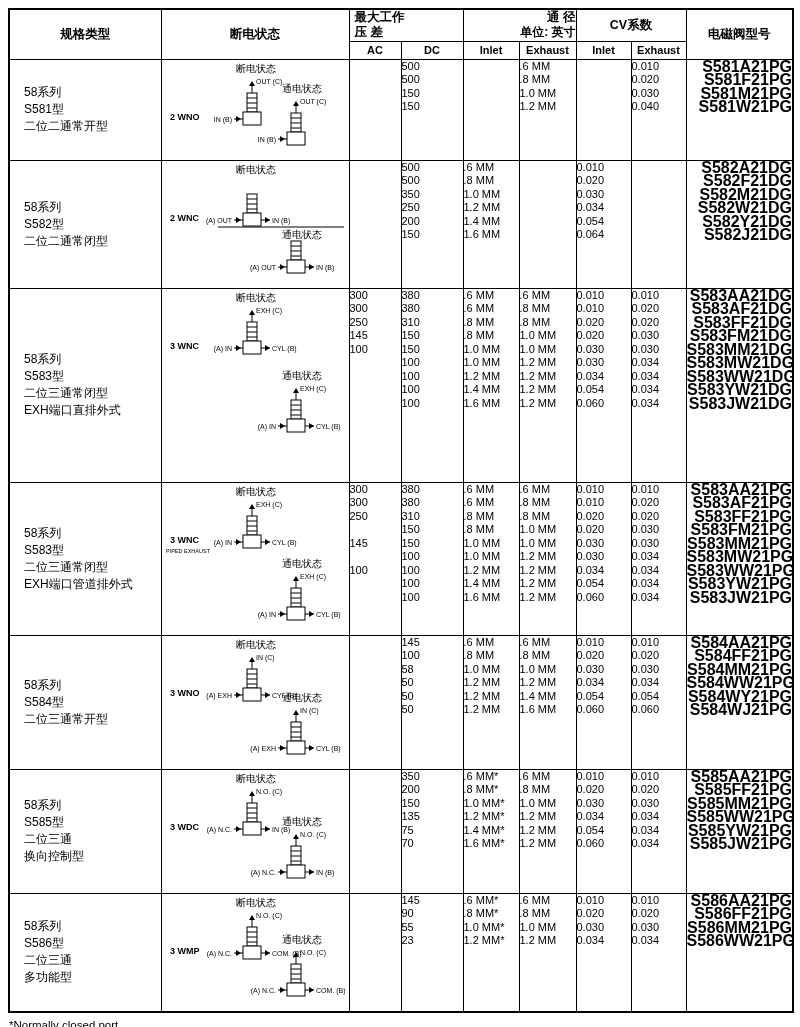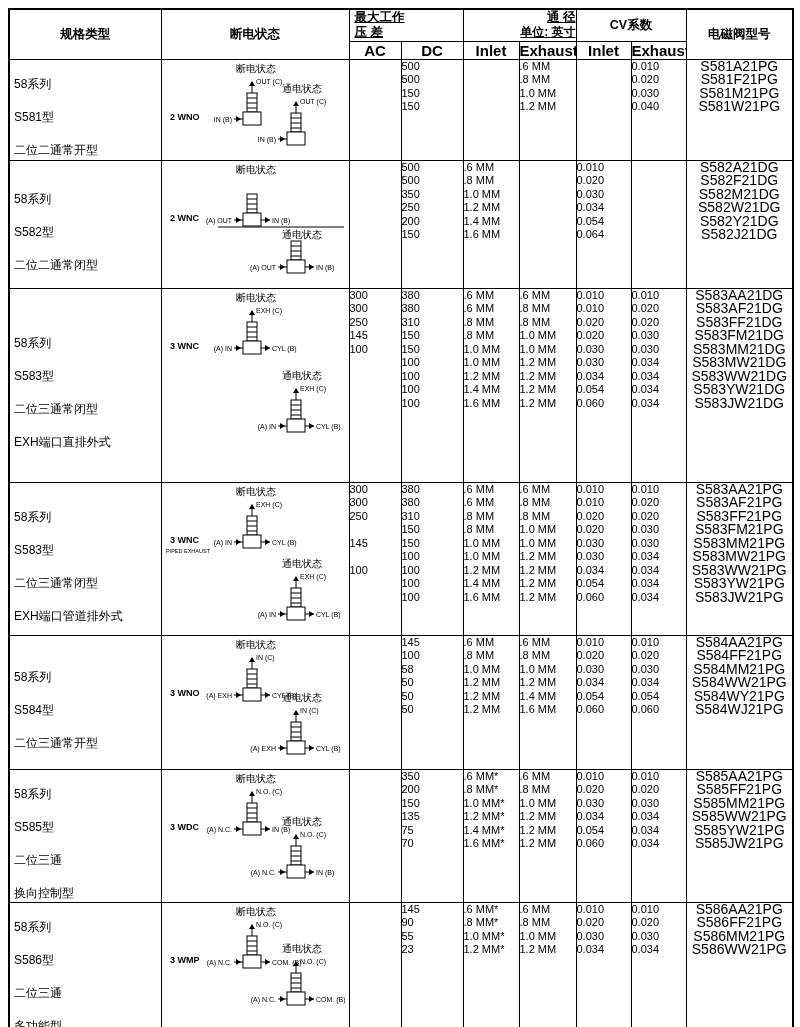--- a/index.html
+++ b/index.html
@@ -2,31 +2,31 @@
 <html><head>
 <meta charset="utf-8">
 <style>
   html,body{margin:0;padding:0;background:#fff;color:#000;font-family:"Liberation Sans",sans-serif;}
   .page{width:800px;height:1027px;box-sizing:border-box;padding:8px;background:#fff;}
   table.spec{border-collapse:collapse;table-layout:fixed;width:784px;border:2px solid #000;}
   table.spec th, table.spec td{border:1px solid #000;padding:0;overflow:hidden;box-sizing:border-box;}
   th{font-weight:bold;background:#fff;}
   .h-main{font-size:12.5px;vertical-align:middle;text-align:center;height:32px;}
   .h-group{font-size:12.5px;vertical-align:middle;height:32px;}
-  .h-group div{line-height:15px;text-decoration:underline;}
+  .h-group div{line-height:15px;}
   .h-pressure div{text-align:left;padding-left:5px;}
   .h-port div{text-align:right;}
   .h-port .l2{font-size:12px;}
-  .h-sub{font-size:15px;text-align:center;vertical-align:middle;height:18px;font-weight:bold;}
+  .h-sub{font-size:11px;text-align:center;vertical-align:middle;height:18px;font-weight:bold;}
   td.spec-cell{vertical-align:middle;font-size:12px;}
-  td.spec-cell div{line-height:17px;padding-left:4px;margin-top:16px;}
+  td.spec-cell div{line-height:17px;padding-left:14px;}
   td.flow-cell{vertical-align:top;position:relative;}
   td.num-cell{vertical-align:top;font-size:11px;padding-top:3px;}
   td.num-cell div{height:13.5px;line-height:13.5px;white-space:nowrap;}
-  td.model-cell{vertical-align:top;text-align:center;font-size:14px;padding:3px 0 0 4px;}
+  td.model-cell{vertical-align:top;text-align:right;font-size:16px;padding:3px 0 0 4px;font-weight:bold;}
   td.model-cell div{height:13.5px;line-height:13.5px;white-space:nowrap;}
   .footnote{font-size:11.5px;margin-top:6px;padding-left:1px;}
   svg text{fill:#000;}
 </style>
 </head>
 <body>
 
 <div class="page">
   <table class="spec">
     <colgroup>

